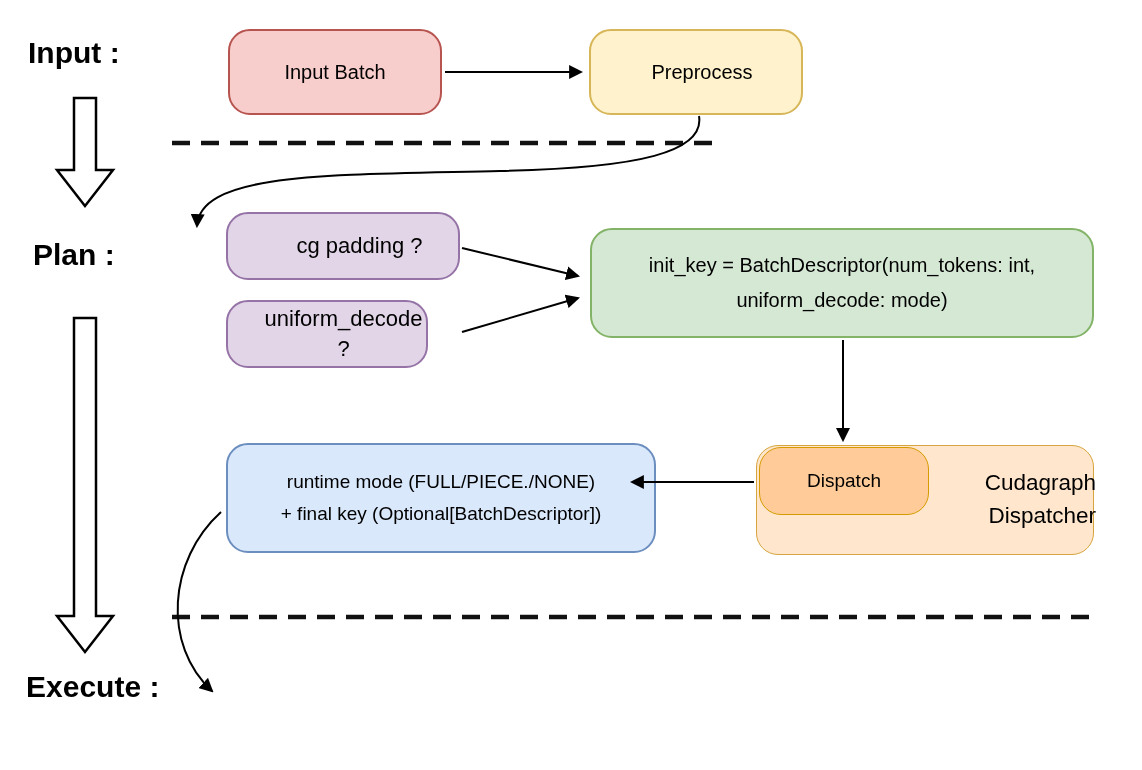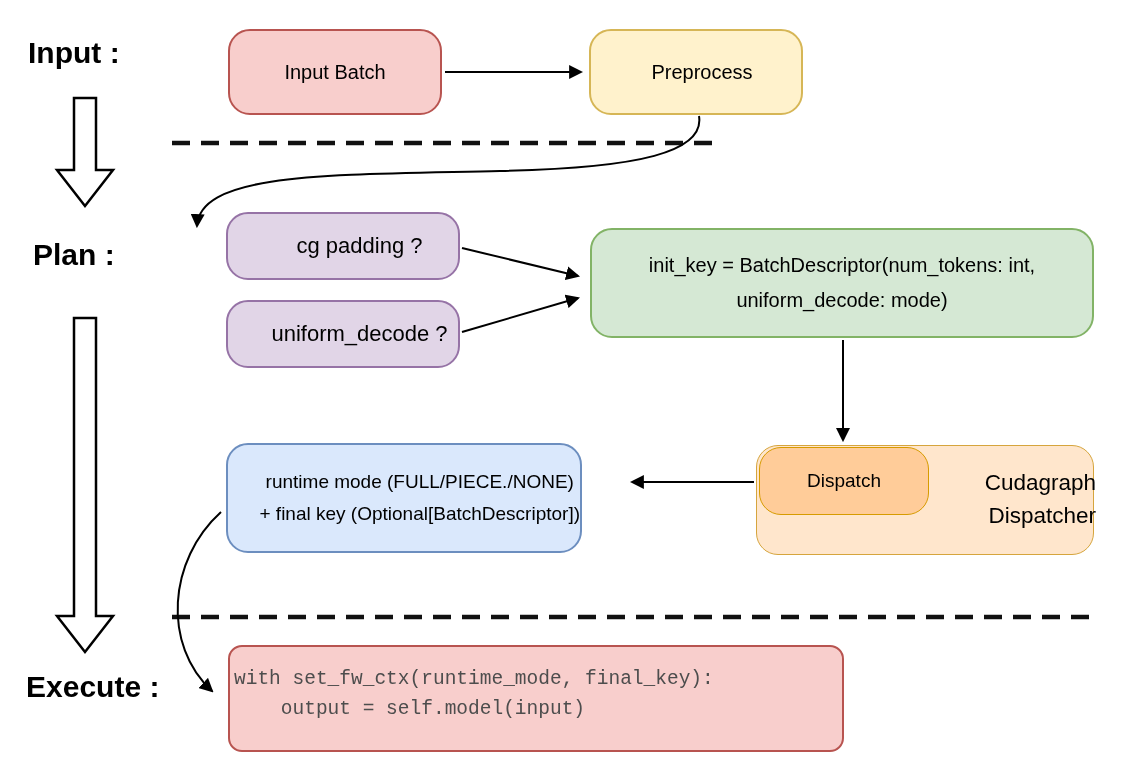--- a/index.html
+++ b/index.html
@@ -93,48 +93,44 @@
   </div>
 
   <div class="node yellow" style="left:589px; top:29px; width:214px; height:86px;">
     <span>Preprocess</span>
   </div>
 
   <div class="node purple" style="left:226px; top:212px; width:234px; height:68px;">
     <span>cg padding ?</span>
   </div>
 
-  <div class="node purple" style="left:226px; top:300px; width:234px; height:68px;">
+  <div class="node purple" style="left:226px; top:300px; width:202px; height:68px;">
     <span>uniform_decode ?</span>
   </div>
 
   <div class="node green" style="left:590px; top:228px; width:504px; height:110px;">
     <div>
       <div class="ln">init_key = BatchDescriptor(num_tokens: int,</div>
       <div class="ln">uniform_decode: mode)</div>
     </div>
   </div>
 
   <div class="node orange-outer" style="left:756px; top:445px; width:338px; height:110px;"></div>
   <div class="node orange-inner" style="left:759px; top:447px; width:170px; height:68px;">
     <span>Dispatch</span>
   </div>
   <div class="cud-text" style="left:928px; top:445px; width:168px; height:110px;">Cudagraph Dispatcher</div>
 
-  <div class="node blue" style="left:226px; top:443px; width:356px; height:110px;justify-content:flex-end;">
+  <div class="node blue" style="left:226px; top:443px; width:430px; height:110px;">
     <div>
       <div class="ln">runtime mode (FULL/PIECE./NONE)</div>
       <div class="ln">+ final key (Optional[BatchDescriptor])</div>
     </div>
   </div>
 
-  <div class="code-box" style="left:228px; top:645px; width:616px; height:107px;">
-    <div class="code-line">with set_fw_ctx(runtime_mode, final_key):</div>
-    <div class="code-line">    output = self.model(input)</div>
-  </div>
 
   <svg class="overlay" viewBox="0 0 1142 770">
     <defs>
       <marker id="ah" viewBox="0 0 10 10" refX="8.5" refY="5" markerWidth="7" markerHeight="7" orient="auto-start-reverse">
         <path d="M 0 0 L 10 5 L 0 10 z" fill="#000"></path>
       </marker>
     </defs>
 
     <path d="M 172 143 L 718 143" stroke="#111" stroke-width="4.5" stroke-dasharray="18 11" fill="none"></path>
     <path d="M 172 617 L 1100 617" stroke="#111" stroke-width="4.5" stroke-dasharray="18 11" fill="none"></path>

